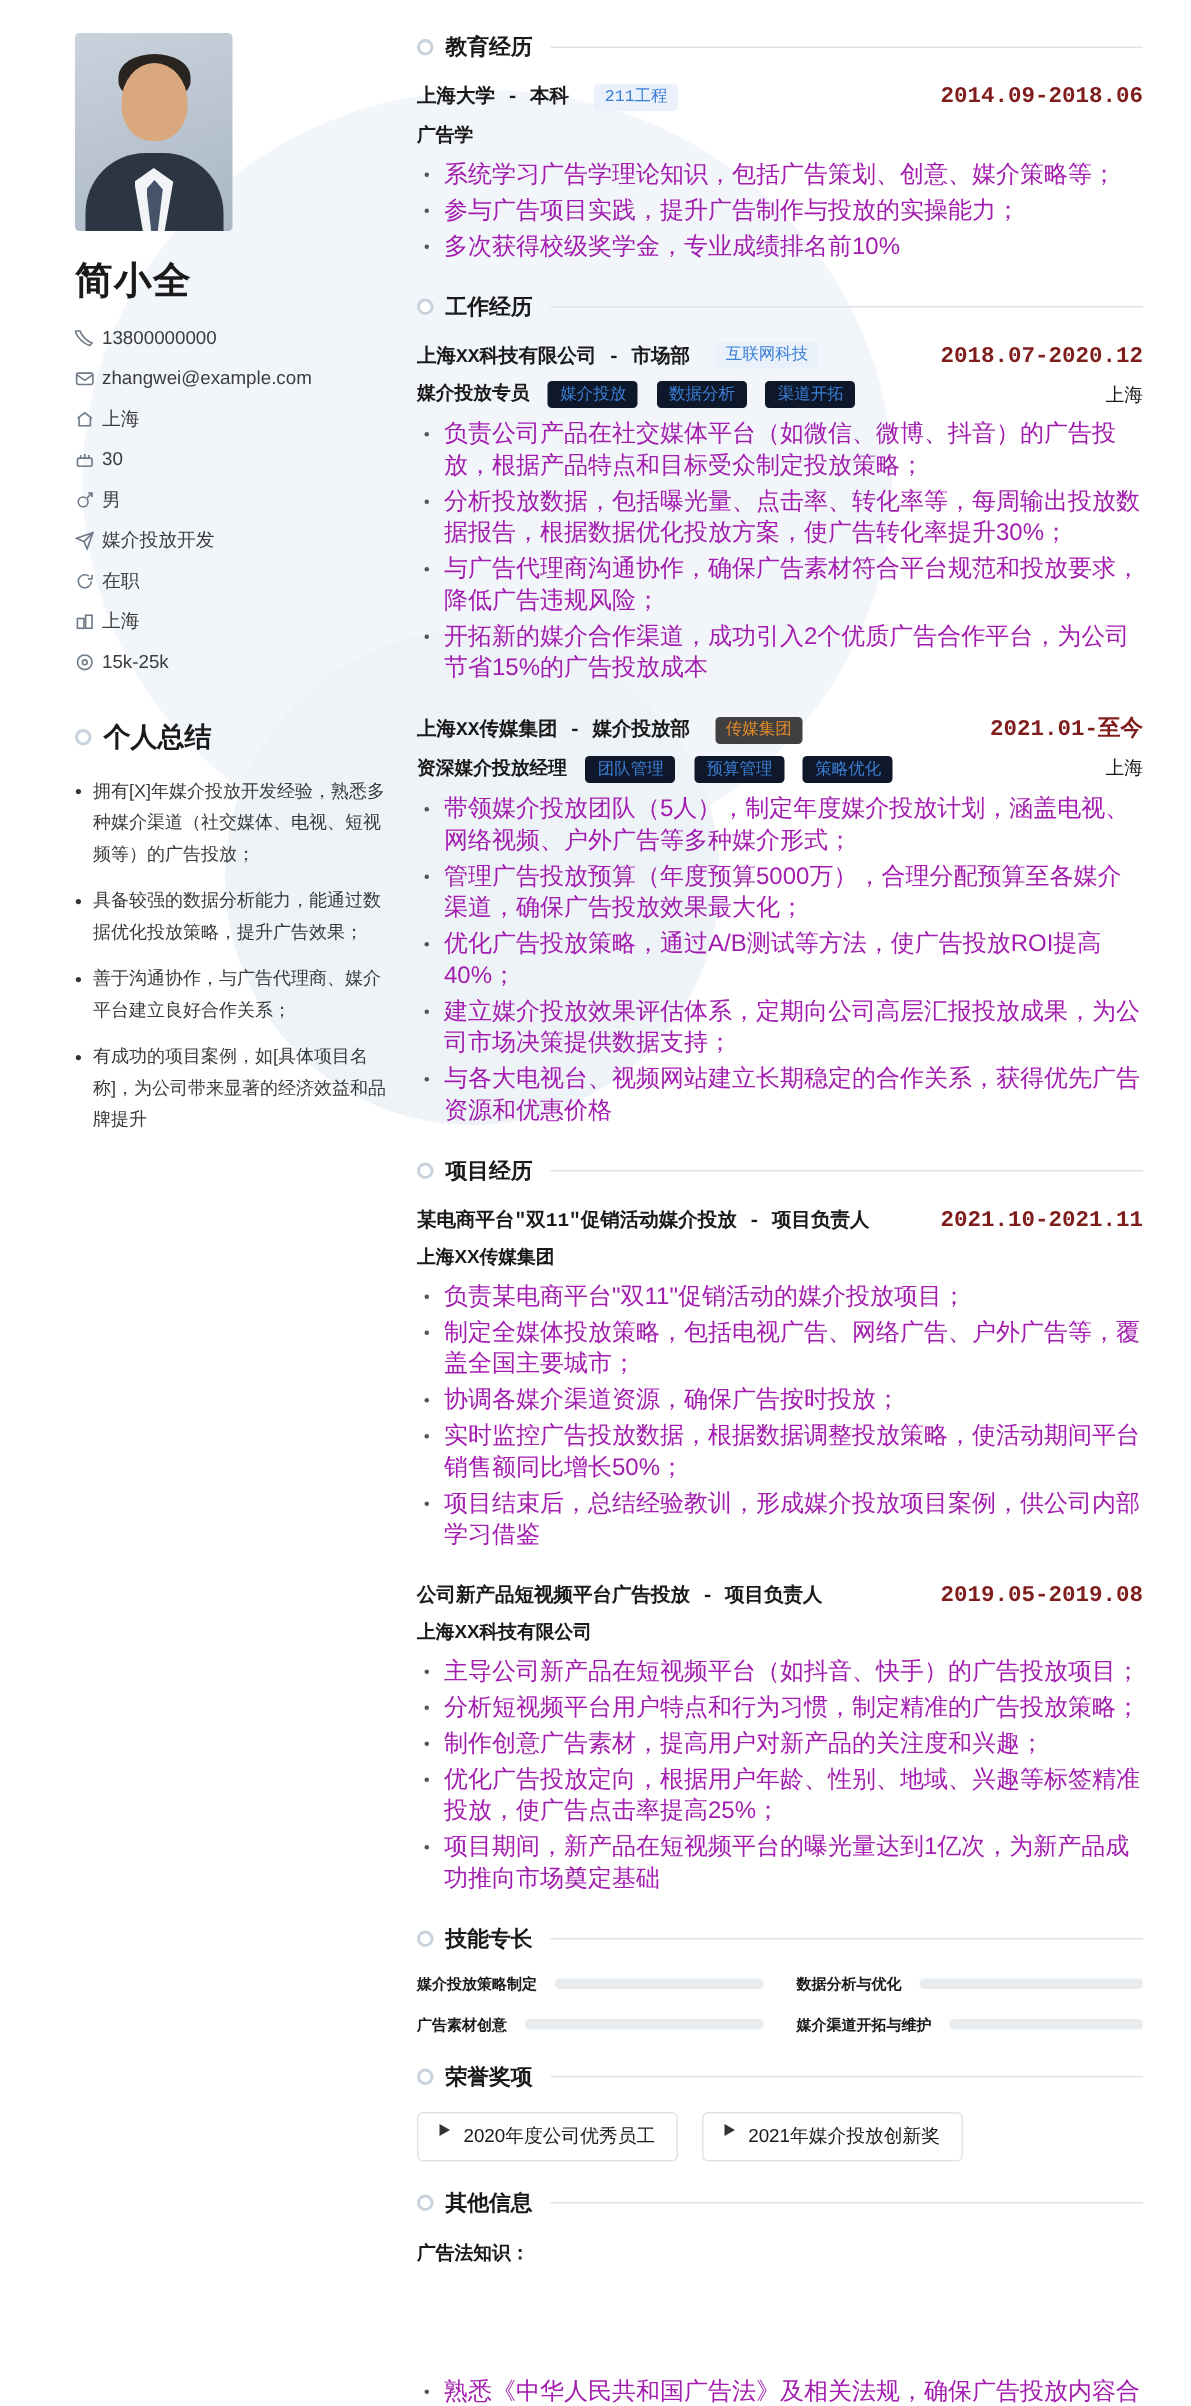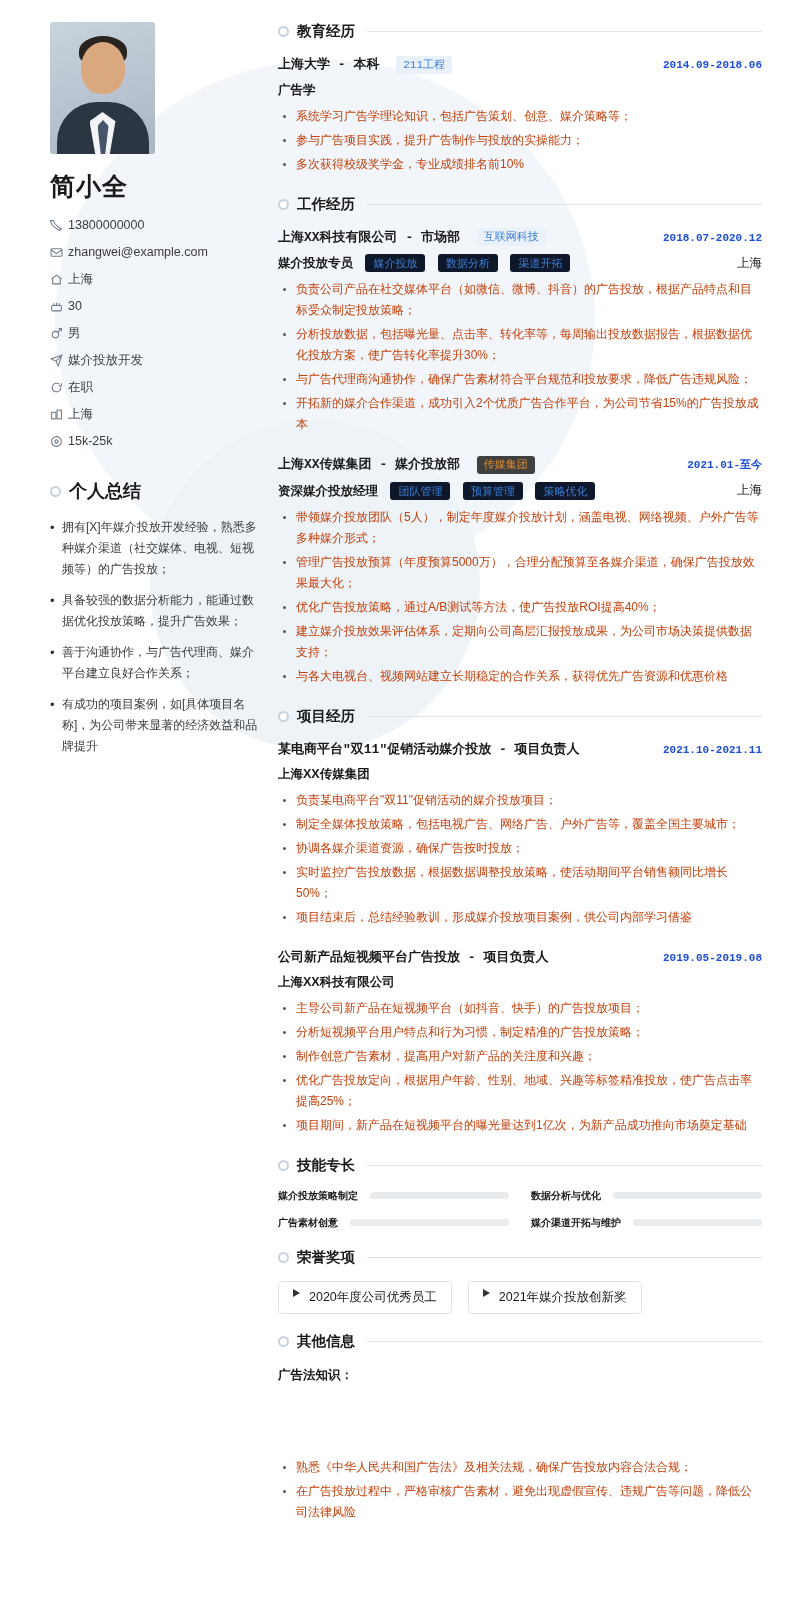--- a/index.html
+++ b/index.html
@@ -198,23 +198,23 @@
     display: flex;
     align-items: baseline;
     font-size: 13px;
     font-weight: bold;
     color: #1a1a1a;
     margin-bottom: 8px;
     font-family: Liberation Mono, monospace;
   }
   .row-head .grow { flex: 1 1 auto; }
   .row-head .date {
-    font-size: 11px;
-    font-weight: bold;
-    color: #1d4ed8;
+    font-size: 15px;
+    font-weight: bold;
+    color: #7f1d1d;
     white-space: nowrap;
   }
   .tag {
     display: inline-block;
     font-size: 11px;
     font-weight: normal;
     color: #3a7fd5;
     background: #eaf1fb;
     border-radius: 3px;
     padding: 2px 7px;
@@ -257,23 +257,23 @@
   .company-line {
     font-size: 12.5px;
     font-weight: bold;
     color: #1a1a1a;
     margin-bottom: 7px;
   }
   ul.bullets { list-style: none; margin: 0 0 0 2px; padding: 0; }
   ul.bullets li {
     position: relative;
     padding-left: 16px;
-    font-size: 12px;
+    font-size: 16px;
     line-height: 21px;
-    color: #c2410c;
+    color: #a21caf;
     margin-bottom: 3px;
   }
   ul.bullets li:before {
     content: "";
     position: absolute;
     left: 3px;
     top: 9px;
     width: 3px;
     height: 3px;
     background: #555;

